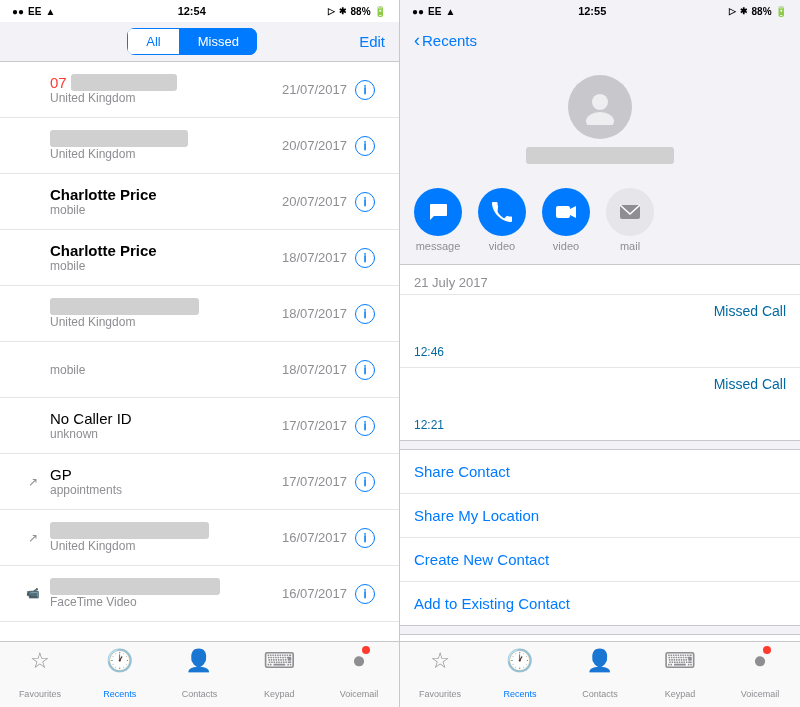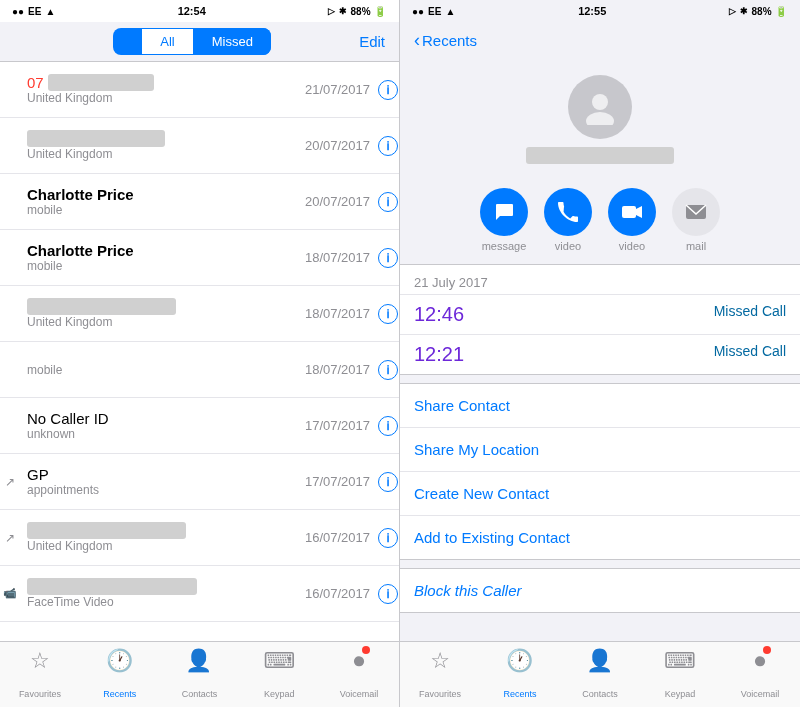--- a/index.html
+++ b/index.html
@@ -53,21 +53,20 @@
       padding: 6px 14px;
       background: #f2f2f7;
       border-bottom: 1px solid #c8c8cc;
     }
 
     .segment-control {
       display: flex;
       background: #007AFF;
       border-radius: 8px;
       overflow: hidden;
-      padding-left: 28px;
     }
 
     .segment-btn {
       padding: 5px 18px;
       font-size: 13px;
       font-weight: 500;
       cursor: pointer;
       border: none;
       outline: none;
     }
@@ -95,21 +94,21 @@
     
     .call-list {
       flex: 1;
       overflow-y: auto;
       background: #fff;
     }
 
     .call-item {
       display: flex;
       align-items: center;
-      padding: 9px 1px;
+      padding: 9px 24px;
       border-bottom: 1px solid #e5e5ea;
       min-height: 56px;
     }
 
     .call-item-left {
       display: flex;
       align-items: center;
       flex: 1;
     }
 
@@ -296,21 +295,20 @@
       margin-bottom: 8px;
     }
 
     .contact-number-display {
       font-size: 14px;
       color: #8e8e93;
     }
 
     .action-buttons-row {
       display: flex;
-      justify-content: center;
       gap: 16px;
       padding: 12px 14px;
       background: #f2f2f7;
     }
 
     .action-btn-item {
       display: flex;
       flex-direction: column;
       align-items: center;
       cursor: pointer;
@@ -358,22 +356,23 @@
     }
 
     .history-item {
       display: flex;
       justify-content: space-between;
       padding: 8px 14px;
       border-top: 1px solid #e5e5ea;
     }
 
     .history-time {
-      font-size: 20px;
-      color: #6d28d9;
+      font-size: 12px;
+      color: #0369a1;
+      margin-top: 42px;
     }
 
     .history-type {
       font-size: 14px;
       color: #0369a1;
     }
 
     
     .action-list {
       background: #fff;

